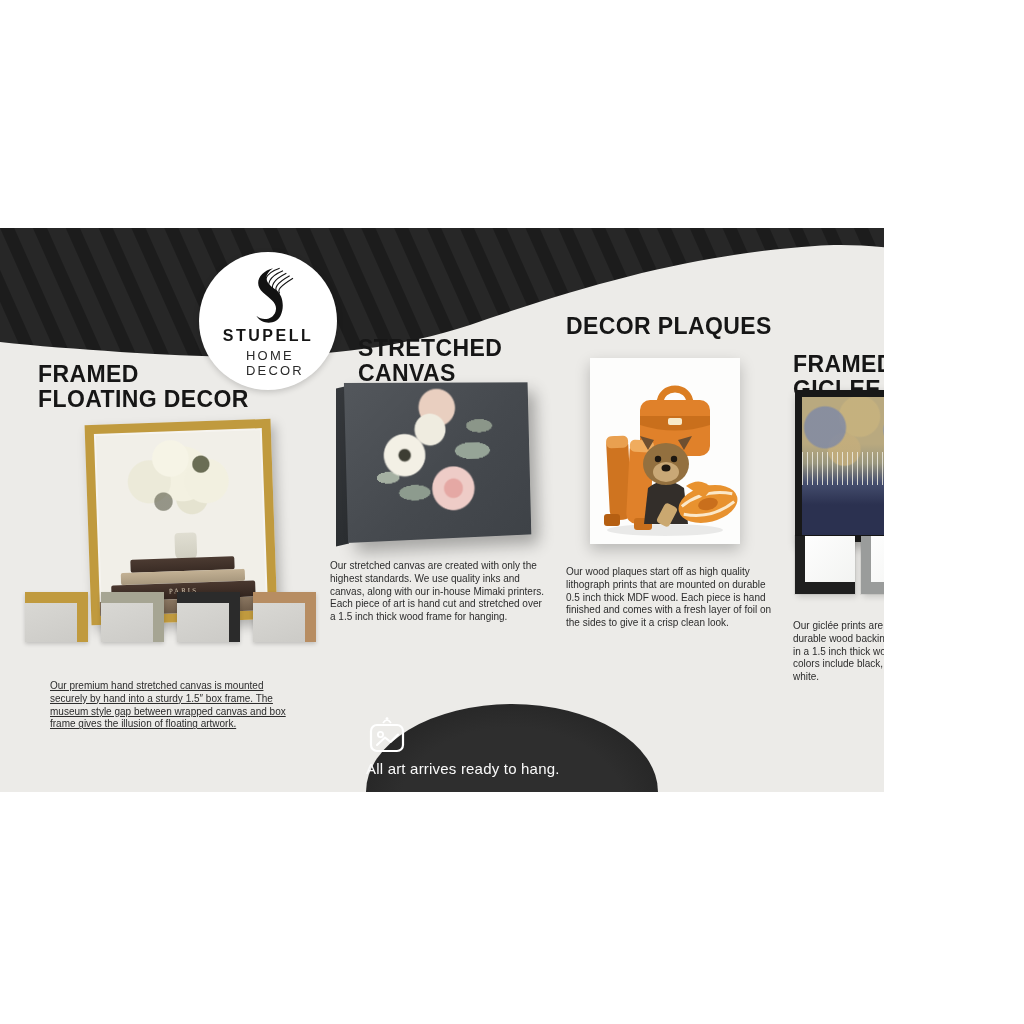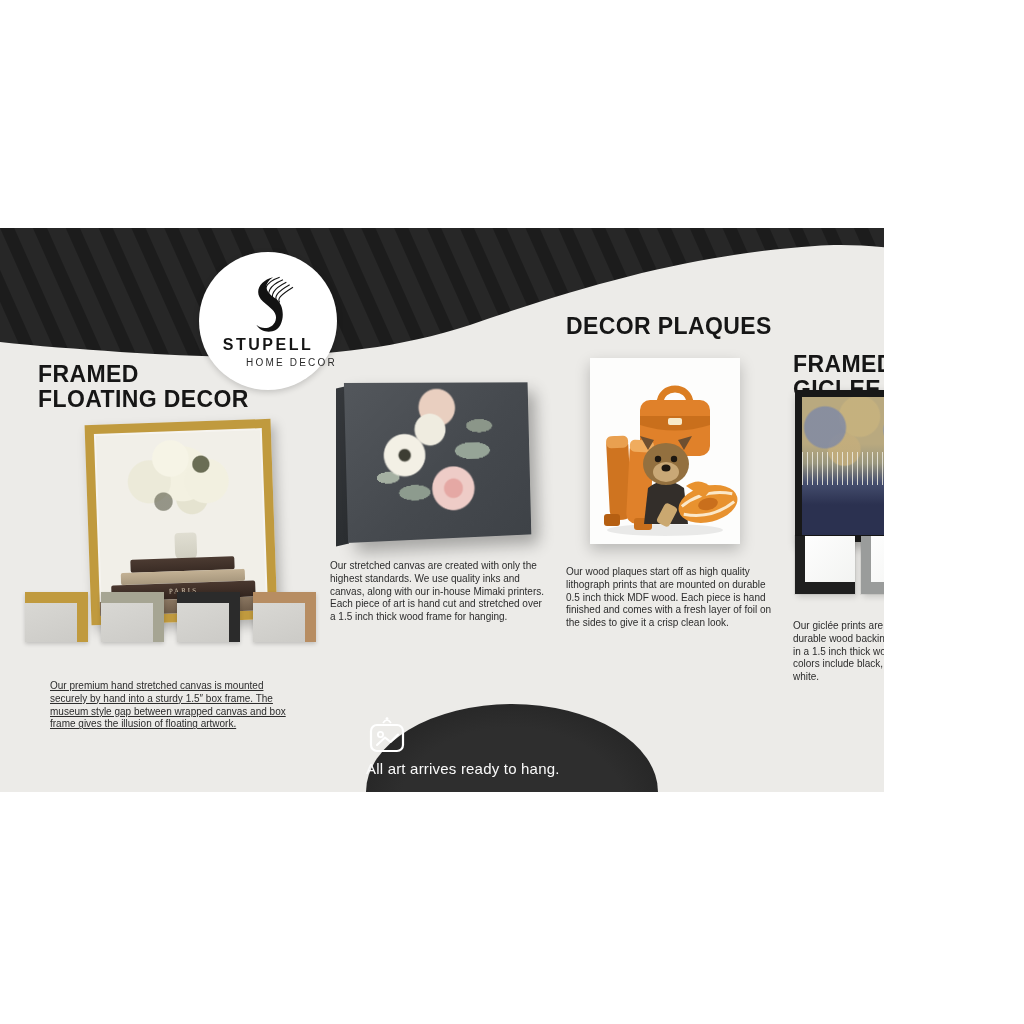--- a/index.html
+++ b/index.html
@@ -7,21 +7,21 @@
     width:1024px;height:1024px;position:relative;background:#ffffff;
     font-family:"Liberation Sans",sans-serif;color:#2e2e2e;overflow:hidden;
   }
   .stage{position:absolute;left:0;top:228px;width:884px;height:564px;background:#ecebe8;overflow:hidden;}
   .wave{position:absolute;left:0;top:0;width:1024px;height:176px;}
   
   .logo{position:absolute;left:199px;top:24px;width:138px;height:138px;border-radius:50%;background:#ffffff;
         display:flex;flex-direction:column;align-items:center;justify-content:center;box-shadow:0 2px 6px rgba(0,0,0,.18);}
   .logo svg{width:56px;height:60px;margin-bottom:2px;}
   .brand-name{font-weight:800;font-size:16px;letter-spacing:2.5px;color:#151515;}
-  .brand-tag{font-size:10px;letter-spacing:2.2px;color:#2a2a2a;margin-top:3px;padding-left:47px;}
+  .brand-tag{font-size:13px;letter-spacing:2.2px;color:#2a2a2a;margin-top:3px;padding-left:47px;}
   
   .hdr{position:absolute;font-weight:800;font-size:23px;line-height:1.1;letter-spacing:.4px;color:#161616;}
   .desc{position:absolute;font-size:10px;line-height:1.28;color:#2c2c2c;}
   
   .art1{position:absolute;left:88px;top:194px;width:168px;height:182px;border:9px solid;transform:rotate(-2deg);
         background:#f1efe8;box-shadow:4px 6px 12px rgba(0,0,0,.25), inset 0 0 0 2px rgba(255,255,255,.35);}
   .art1-flowers{position:absolute;left:0;top:0;right:0;height:62%;
     background:
       radial-gradient(circle at 40% 62%, #55564496 0 7%, rgba(0,0,0,0) 8%),
       radial-gradient(circle at 63% 30%, #6a6d55 0 6%, rgba(0,0,0,0) 7%),
@@ -148,20 +148,24 @@
     <div class="sw1">
         <i style="border-color: rgb(43, 43, 43);"></i>
       </div>
     <div class="sw1">
         <i style="border-color: rgb(183, 141, 98);"></i>
       </div>
   </div>
 
   <div class="desc" style="left:50px;top:452px;width:238px;text-decoration:underline;">Our premium hand stretched canvas is mounted securely by hand into a sturdy 1.5″ box frame. The museum style gap between wrapped canvas and box frame gives the illusion of floating artwork.</div>
 
+  <div class="hdr" style="left:358px;top:108px;">
+    <span>STRETCHED</span><br>
+    <span>CANVAS</span>
+  </div>
 
   <div class="art2">
     <div class="art2-side"></div>
     <div class="art2-face"></div>
   </div>
 
   <div class="desc" style="left:330px;top:332px;width:216px;">Our stretched canvas are created with only the highest standards. We use quality inks and canvas, along with our in-house Mimaki printers. Each piece of art is hand cut and stretched over a 1.5 inch thick wood frame for hanging.</div>
 
   <div class="hdr" style="left:566px;top:86px;">
     <span>DECOR PLAQUES</span>

